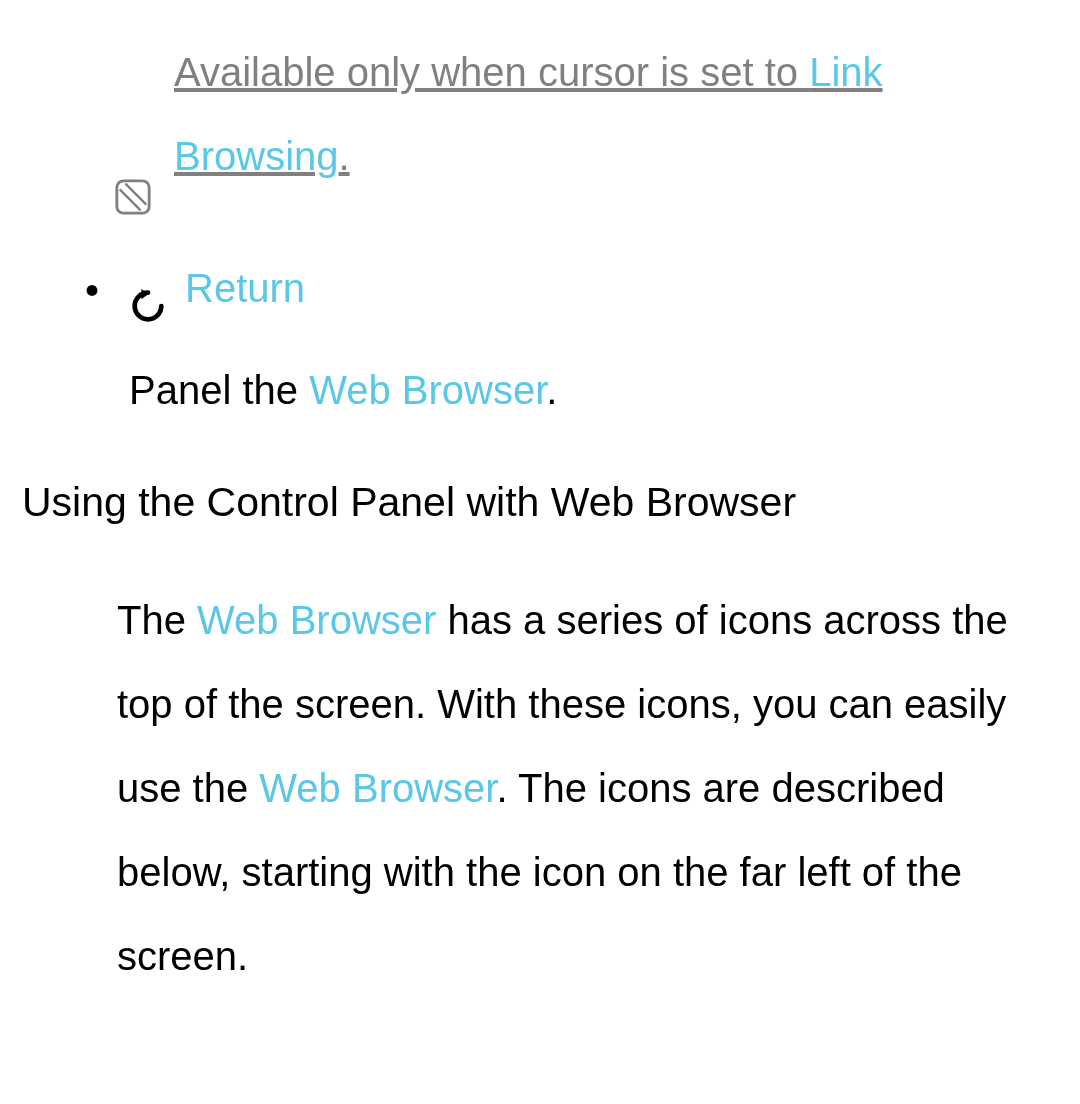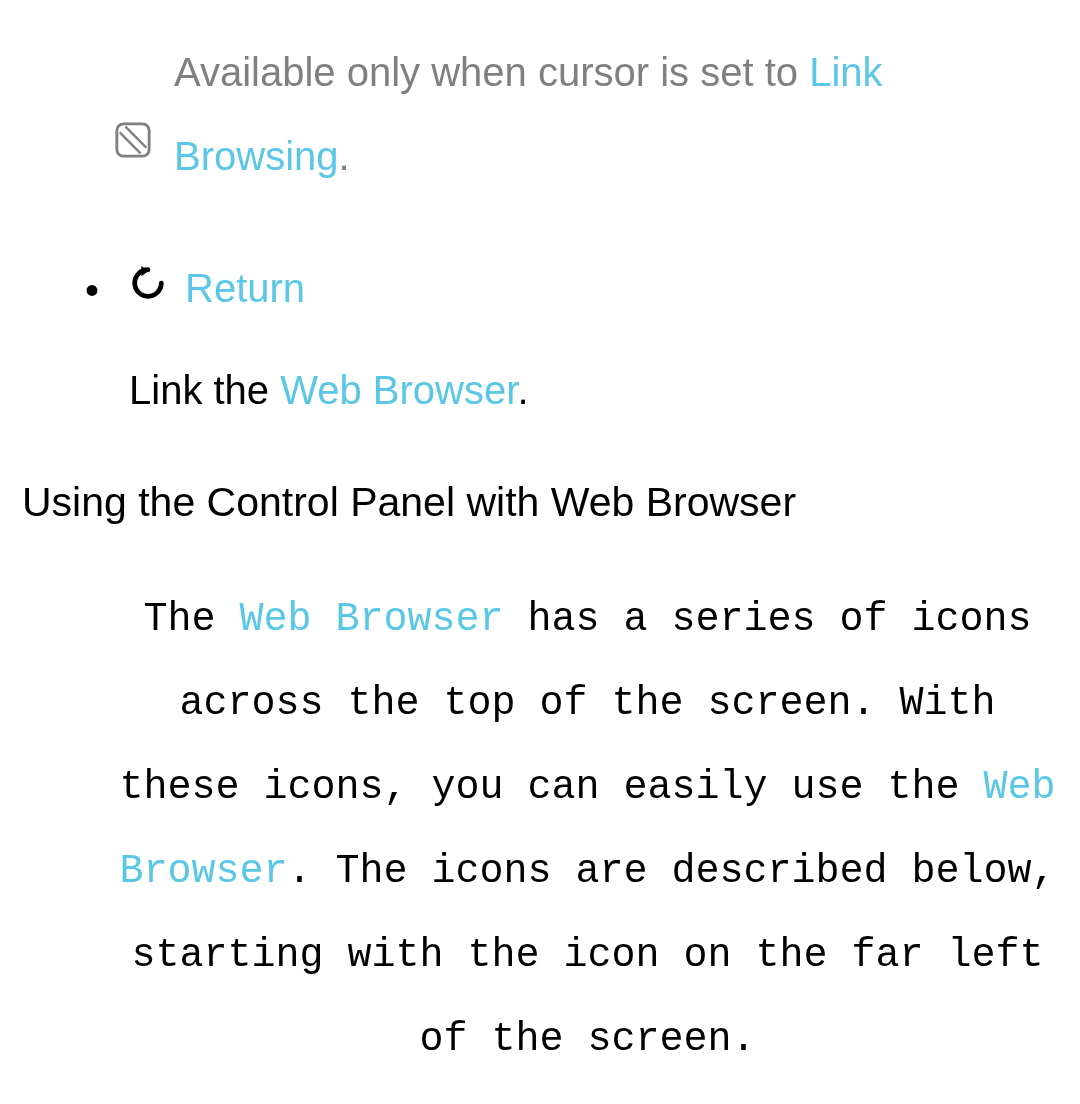--- a/index.html
+++ b/index.html
@@ -13,24 +13,25 @@
       height: 1104px;
       background: #ffffff;
       color: #000000;
       font-size: 40px;
       line-height: 2.1;
       padding: 30px 22px 0 22px;
       overflow: hidden;
     }
     .note-block {
       display: flex;
-      align-items: center;
+      align-items: flex-end;
       padding-left: 92px;
       margin-bottom: 48px;
       color: #808080;
+      text-decoration: underline;
     }
     .note-icon {
       flex-shrink: 0;
       margin-right: 22px;
       margin-top: 16px;
       width: 38px;
       height: 38px;
     }
     .note-text {
       flex: 1;
@@ -48,20 +49,21 @@
       font-size: 40px;
       margin-right: 30px;
       margin-top: 2px;
       line-height: 2.1;
     }
     .bullet-content {
       flex: 1;
     }
     .bullet-head {
       display: flex;
+      align-items: center;
     }
     .return-icon {
       width: 38px;
       height: 38px;
       margin-right: 18px;
       flex-shrink: 0;
     }
     .bullet-body {
       margin-top: 18px;
     }
@@ -69,22 +71,21 @@
       color: #000000;
       font-size: 41px;
       font-weight: normal;
       margin-top: 10px;
       margin-bottom: 44px;
       line-height: 1.5;
     }
     .section-body {
       padding-left: 95px;
       padding-right: 0;
-      text-align: center;
-      font-family: Liberation Mono, monospace;
+      text-align: left;
     }
   </style>
 </head>
 <body>
 
 <div class="note-block">
   <span class="note-icon">
     <svg viewBox="0 0 40 40" width="38" height="38">
       <rect x="3" y="3" width="34" height="34" rx="7" ry="7" fill="none" stroke="#808080" stroke-width="3"></rect>
       <line x1="12" y1="6" x2="34" y2="28" stroke="#808080" stroke-width="2.5"></line>
@@ -102,21 +103,21 @@
     <div class="bullet-head">
       <span class="return-icon">
         <svg viewBox="0 0 40 40" width="38" height="38">
           <path d="M 20 6 A 14 14 0 1 0 34 20" fill="none" stroke="#000000" stroke-width="5" stroke-linecap="round"></path>
           <path d="M 13 2 L 21 7 L 13 13 Z" fill="#000000"></path>
         </svg>
       </span>
       <span class="highlight-light">Return</span>
     </div>
     <div class="bullet-body">
-      <span>Link the </span><span class="highlight-light">Web Browser</span><span>.</span>
+      <span>Panel the </span><span class="highlight-light">Web Browser</span><span>.</span>
     </div>
   </div>
 </div>
 
 <div class="section-heading">Using the Control Panel with Web Browser</div>
 
 <div class="section-body">
   <span>The </span><span class="highlight-light">Web Browser</span><span> has a series of icons across the top of the screen. With these icons, you can easily use the </span><span class="highlight-light">Web Browser</span><span>. The icons are described below, starting with the icon on the far left of the screen.</span>
 </div>
 

